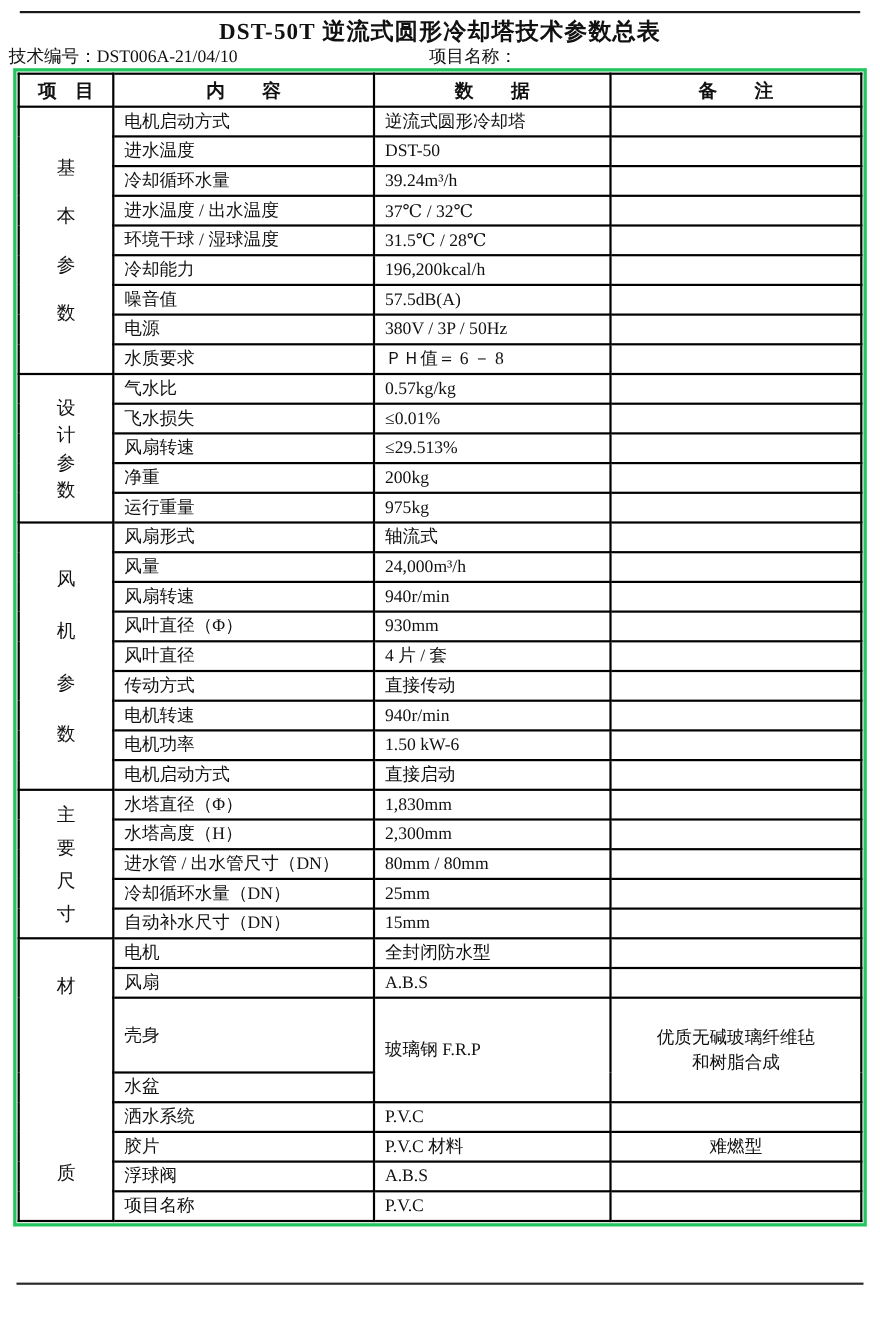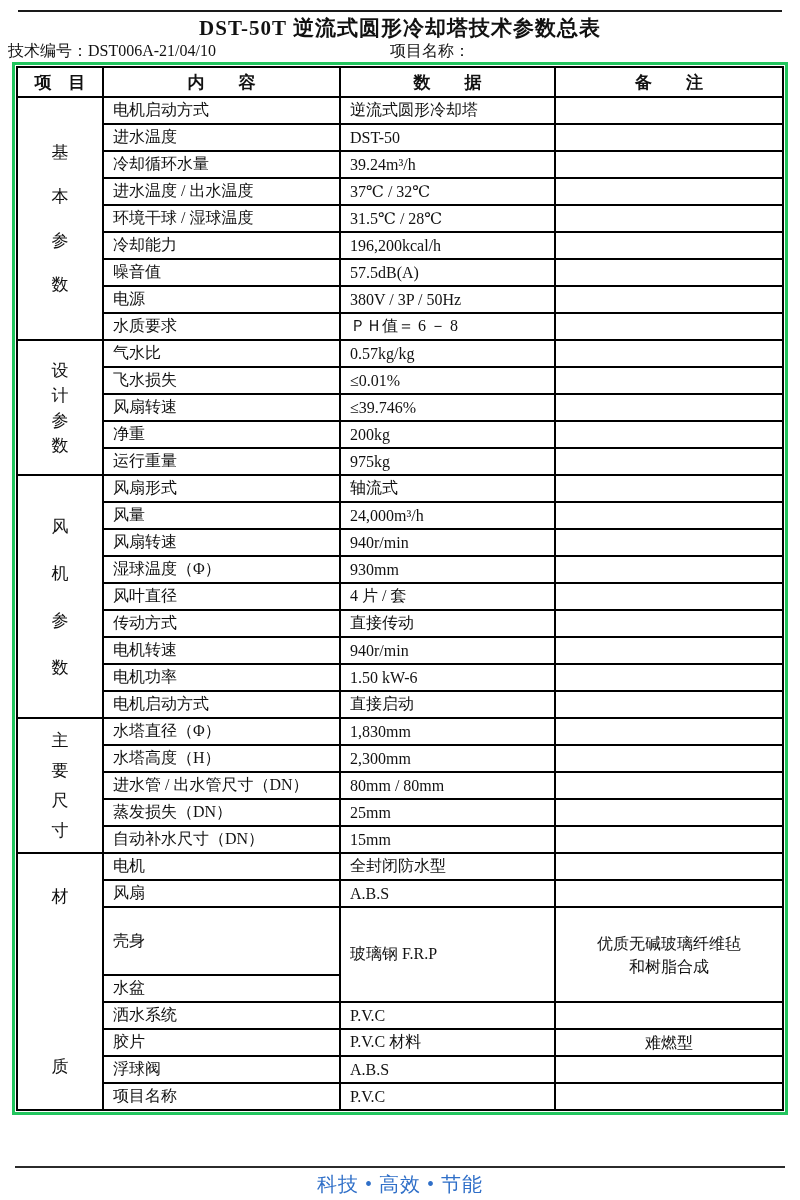--- a/index.html
+++ b/index.html
@@ -177,21 +177,21 @@
             <td class="data-cell">0.57kg/kg</td>
             <td class="remark-cell"></td>
           </tr>
           <tr>
             <td class="label-cell">飞水损失</td>
             <td class="data-cell">≤0.01%</td>
             <td class="remark-cell"></td>
           </tr>
           <tr>
             <td class="label-cell">风扇转速</td>
-            <td class="data-cell">≤39.746%</td>
+            <td class="data-cell">≤29.513%</td>
             <td class="remark-cell"></td>
           </tr>
           <tr>
             <td class="label-cell">净重</td>
             <td class="data-cell">200kg</td>
             <td class="remark-cell"></td>
           </tr>
           <tr>
             <td class="label-cell">运行重量</td>
             <td class="data-cell">975kg</td>
@@ -210,21 +210,21 @@
             <td class="label-cell">风量</td>
             <td class="data-cell">24,000m³/h</td>
             <td class="remark-cell"></td>
           </tr>
           <tr>
             <td class="label-cell">风扇转速</td>
             <td class="data-cell">940r/min</td>
             <td class="remark-cell"></td>
           </tr>
           <tr>
-            <td class="label-cell">湿球温度（Φ）</td>
+            <td class="label-cell">风叶直径（Φ）</td>
             <td class="data-cell">930mm</td>
             <td class="remark-cell"></td>
           </tr>
           <tr>
             <td class="label-cell">风叶直径</td>
             <td class="data-cell">4 片 / 套</td>
             <td class="remark-cell"></td>
           </tr>
           <tr>
             <td class="label-cell">传动方式</td>
@@ -259,21 +259,21 @@
             <td class="label-cell">水塔高度（H）</td>
             <td class="data-cell">2,300mm</td>
             <td class="remark-cell"></td>
           </tr>
           <tr>
             <td class="label-cell">进水管 / 出水管尺寸（DN）</td>
             <td class="data-cell">80mm / 80mm</td>
             <td class="remark-cell"></td>
           </tr>
           <tr>
-            <td class="label-cell">蒸发损失（DN）</td>
+            <td class="label-cell">冷却循环水量（DN）</td>
             <td class="data-cell">25mm</td>
             <td class="remark-cell"></td>
           </tr>
           <tr>
             <td class="label-cell">自动补水尺寸（DN）</td>
             <td class="data-cell">15mm</td>
             <td class="remark-cell"></td>
           </tr>
           <tr>
             <td class="vlabel sec-4" rowspan="8">材
@@ -315,15 +315,14 @@
           <tr>
             <td class="label-cell">项目名称</td>
             <td class="data-cell">P.V.C</td>
             <td class="remark-cell"></td>
           </tr>
         </tbody>
     </table>
   </div>
 
   <div class="footer-rule"></div>
-  <div class="footer-slogan" style="color: rgb(47, 111, 200);">科技 • 高效 • 节能</div>
 
 </div>
 
 </body></html>

